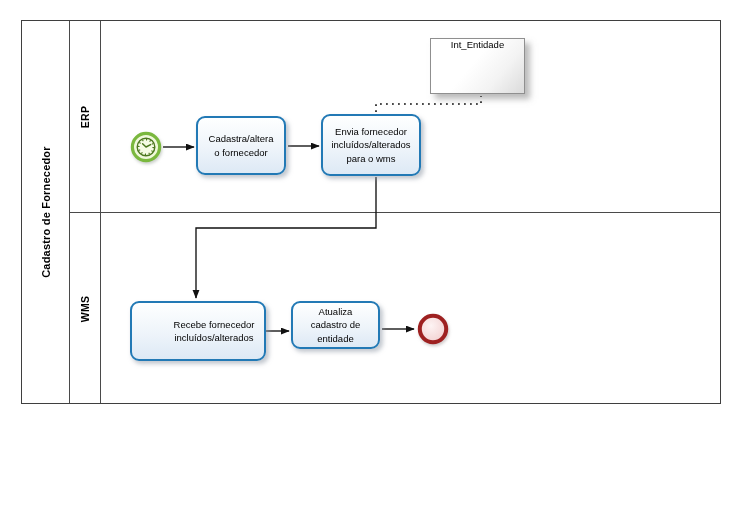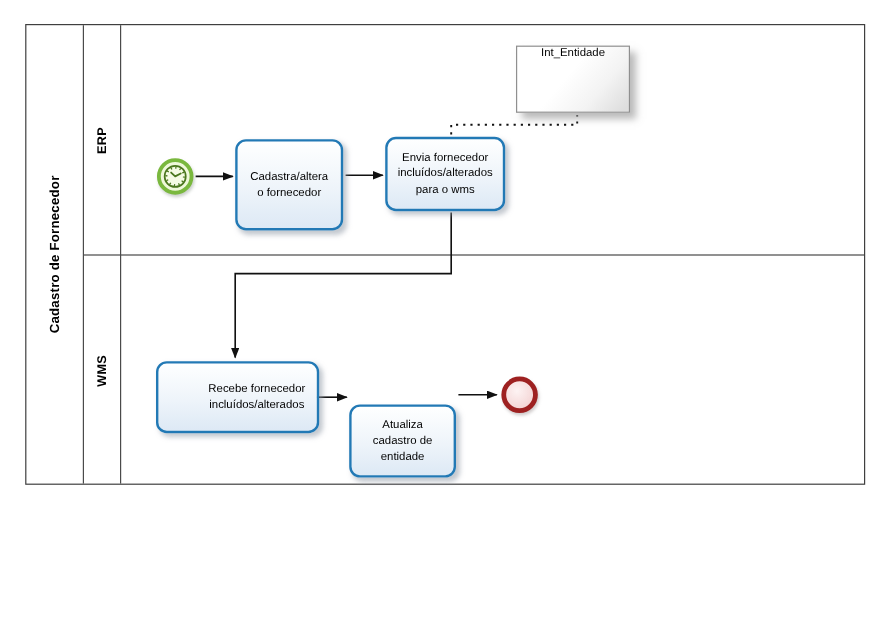--- a/index.html
+++ b/index.html
@@ -39,24 +39,24 @@
   svg.wires{position:absolute;left:0;top:0;width:740px;height:527px;pointer-events:none;}
   .seq{stroke:var(--line-color);stroke-width:1.35;fill:none;}
   .assoc{stroke:var(--line-color);stroke-width:1.6;fill:none;stroke-dasharray:1.8 4.2;}
 
   
   .task{position:absolute;border:2px solid var(--task-border);border-radius:9px;
     background:linear-gradient(180deg,var(--task-fill-top) 0%,#eef4fa 55%,var(--task-fill-bottom) 100%);
     box-shadow:2.5px 3px 4px rgba(145,155,168,.55);
     display:flex;align-items:center;justify-content:center;text-align:center;
     font-size:9.5px;line-height:1.4;color:#000;white-space:pre-line;cursor:default;}
-  #task-cadastra{left:196px;top:116px;width:90px;height:76px;}
+  #task-cadastra{left:196px;top:116px;width:90px;height:59px;}
   #task-envia{left:321px;top:114px;width:100px;height:62px;}
   #task-recebe{left:130px;top:301px;width:136px;height:60px;padding-left:32px;}
-  #task-atualiza{left:291px;top:301px;width:89px;height:61px;margin-top:36px;}
+  #task-atualiza{left:291px;top:301px;width:89px;height:48px;}
 
   .event{position:absolute;width:34px;height:34px;}
   #start-event{left:129px;top:130px;filter:drop-shadow(1.5px 2px 1.5px rgba(150,160,150,.5));}
   #end-event{left:416px;top:312px;filter:drop-shadow(1.5px 2px 1.5px rgba(160,150,150,.5));}
 
   .artifact{position:absolute;left:430px;top:38px;width:95px;height:56px;
     border:1px solid #8f8f8f;
     background:linear-gradient(130deg,#ffffff 45%,#f3f3f3 72%,#dedede 96%);
     box-shadow:5px 5px 6px rgba(120,120,120,.5);
     display:flex;align-items:flex-start;justify-content:center;

